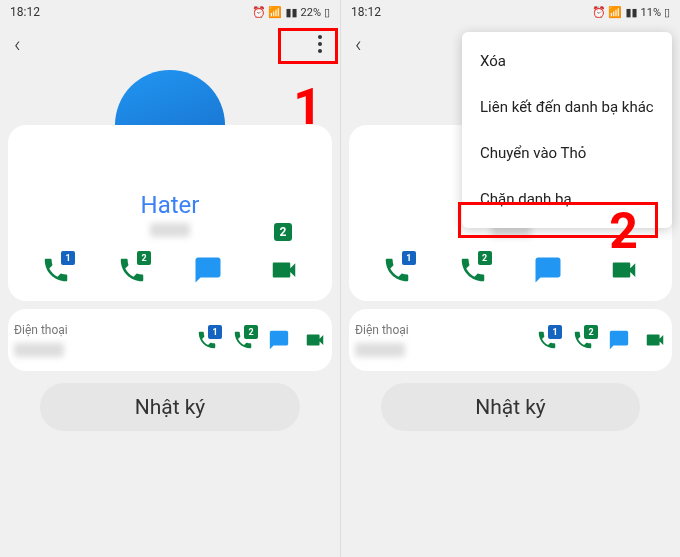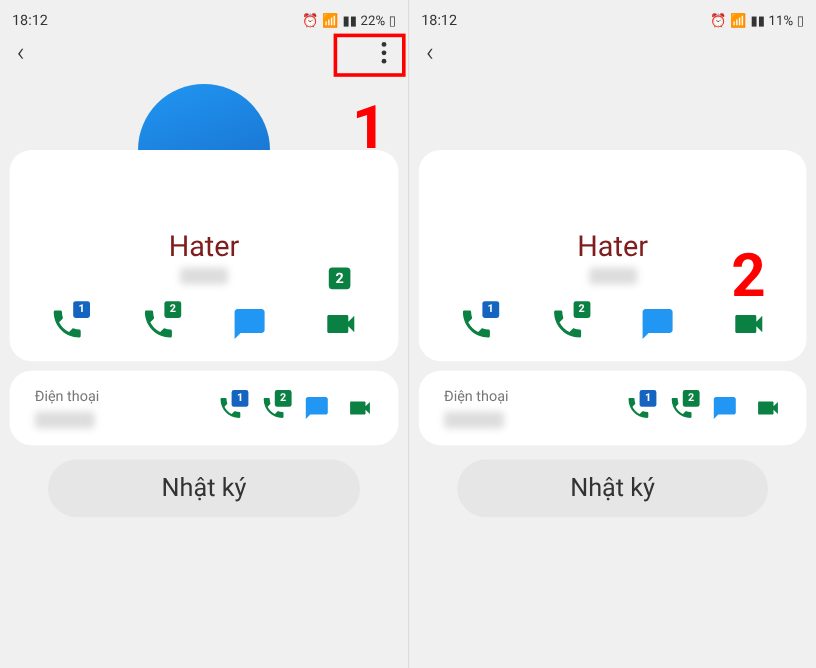--- a/index.html
+++ b/index.html
@@ -1,40 +1,40 @@
 <!DOCTYPE html>
 <html><head>
   <meta charset="utf-8">
   <style>
     * { margin: 0; padding: 0; box-sizing: border-box; font-family: -apple-system, Roboto, "Segoe UI", sans-serif; }
     body { width: 680px; height: 557px; background: #fff; display: flex; }
     .panel { width: 340px; height: 557px; background: #f0f0f0; position: relative; overflow: hidden; }
     .panel + .panel { border-left: 1px solid #ddd; }
-    .statusbar { height: 24px; display: flex; align-items: flex-end; justify-content: space-between; padding: 0 10px; font-size: 12px; color: #333; }
+    .statusbar { height: 24px; display: flex; align-items: center; justify-content: space-between; padding: 0 10px; font-size: 12px; color: #333; }
     .status-right { display: flex; align-items: center; gap: 3px; font-size: 11px; }
     .topbar { height: 40px; display: flex; align-items: center; justify-content: space-between; padding: 0 14px; }
     .back-chevron { font-size: 22px; font-weight: 300; color: #333; }
     .more-dots { display: flex; flex-direction: column; gap: 3px; padding: 8px 4px; }
     .more-dots span { width: 4px; height: 4px; border-radius: 50%; background: #333; }
     .red-box-1 { position: absolute; top: 28px; right: 2px; width: 60px; height: 36px; border: 3px solid #ff0000; pointer-events: none; z-index: 5; }
     .anno-1 { position: absolute; top: 78px; right: 18px; font-size: 50px; font-weight: bold; color: #ff0000; z-index: 5; }
     .anno-2 { position: absolute; top: 202px; right: 42px; font-size: 50px; font-weight: bold; color: #ff0000; z-index: 50; }
     .avatar-wrap { display: flex; justify-content: center; margin-top: 6px; }
     .avatar { width: 110px; height: 110px; border-radius: 50%; background: linear-gradient(160deg, #2196f3 0%, #1976d2 70%, #0d47a1 100%); }
     .card { background: #fff; border-radius: 18px; margin: -55px 8px 8px 8px; padding: 62px 10px 16px 10px; display: flex; flex-direction: column; align-items: center; position: relative; }
-    .contact-name { font-size: 24px; color: #7f1d1d; margin-top: 4px; }
+    .contact-name { font-size: 24px; color: #3b82f6; margin-top: 4px; }
     .sim-badge-2 { position: absolute; top: 98px; right: 40px; width: 18px; height: 18px; background: #0b8043; border-radius: 3px; color: #fff; font-size: 12px; font-weight: bold; display: flex; align-items: center; justify-content: center; }
     .subname-blur { width: 40px; height: 14px; background: #ddd; filter: blur(3px); margin-top: 4px; border-radius: 3px; }
     .action-row { display: flex; justify-content: space-around; width: 100%; margin-top: 18px; }
     .phone-icn { position: relative; }
     .phone-icn svg, .msg-icn svg, .video-icn svg { display: block; }
     .sim-tag { position: absolute; top: -4px; right: -4px; width: 14px; height: 14px; border-radius: 2px; color: #fff; font-size: 9px; font-weight: bold; display: flex; align-items: center; justify-content: center; }
     .sim-tag.s1 { background: #1565c0; }
     .sim-tag.s2 { background: #0b8043; }
-    .list-card { background: #fff; border-radius: 18px; margin: 0 8px 12px 8px; padding: 14px 21px; display: flex; align-items: center; justify-content: space-between; }
+    .list-card { background: #fff; border-radius: 18px; margin: 0 8px 12px 8px; padding: 14px 6px; display: flex; align-items: center; justify-content: space-between; }
     .list-label { font-size: 12px; color: #777; }
     .list-num-blur { width: 50px; height: 14px; background: #ddd; filter: blur(3px); margin-top: 6px; border-radius: 3px; }
     .mini-actions { display: flex; align-items: center; gap: 14px; }
     .mini-actions .phone-icn svg, .mini-actions .msg-icn svg, .mini-actions .video-icn svg { width: 22px; height: 22px; }
     .log-btn { background: #e6e6e6; border-radius: 24px; margin: 0 40px 12px 40px; padding: 12px 0; text-align: center; font-size: 21px; color: #333; }
     .menu-popup { position: absolute; top: 32px; right: 8px; width: 210px; background: #fff; border-radius: 6px; box-shadow: 0 2px 12px rgba(0,0,0,.2); z-index: 40; padding: 6px 0; }
     .menu-item { padding: 14px 18px; font-size: 15px; color: #222; }
     .red-box-2 { position: absolute; top: 170px; left: -4px; width: 200px; height: 36px; border: 3px solid #ff0000; pointer-events: none; }
   </style>
 </head>
@@ -143,20 +143,27 @@
   </div>
   <div class="topbar">
     <span class="back-chevron">‹</span>
     <div class="more-dots" style="visibility:hidden">
         <span></span>
         <span></span>
         <span></span>
       </div>
   </div>
 
+  <div class="menu-popup">
+    <div class="menu-item">Xóa</div>
+    <div class="menu-item">Liên kết đến danh bạ khác</div>
+    <div class="menu-item">Chuyển vào Thỏ</div>
+    <div class="menu-item">Chặn danh bạ</div>
+    <div class="red-box-2"></div>
+  </div>
   <div class="anno-2">2</div>
 
   <div class="avatar-wrap">
     <div class="avatar" style="visibility:hidden"></div>
   </div>
 
   <div class="card">
     <div class="contact-name">Hater</div>
 
     <div class="subname-blur"></div>

